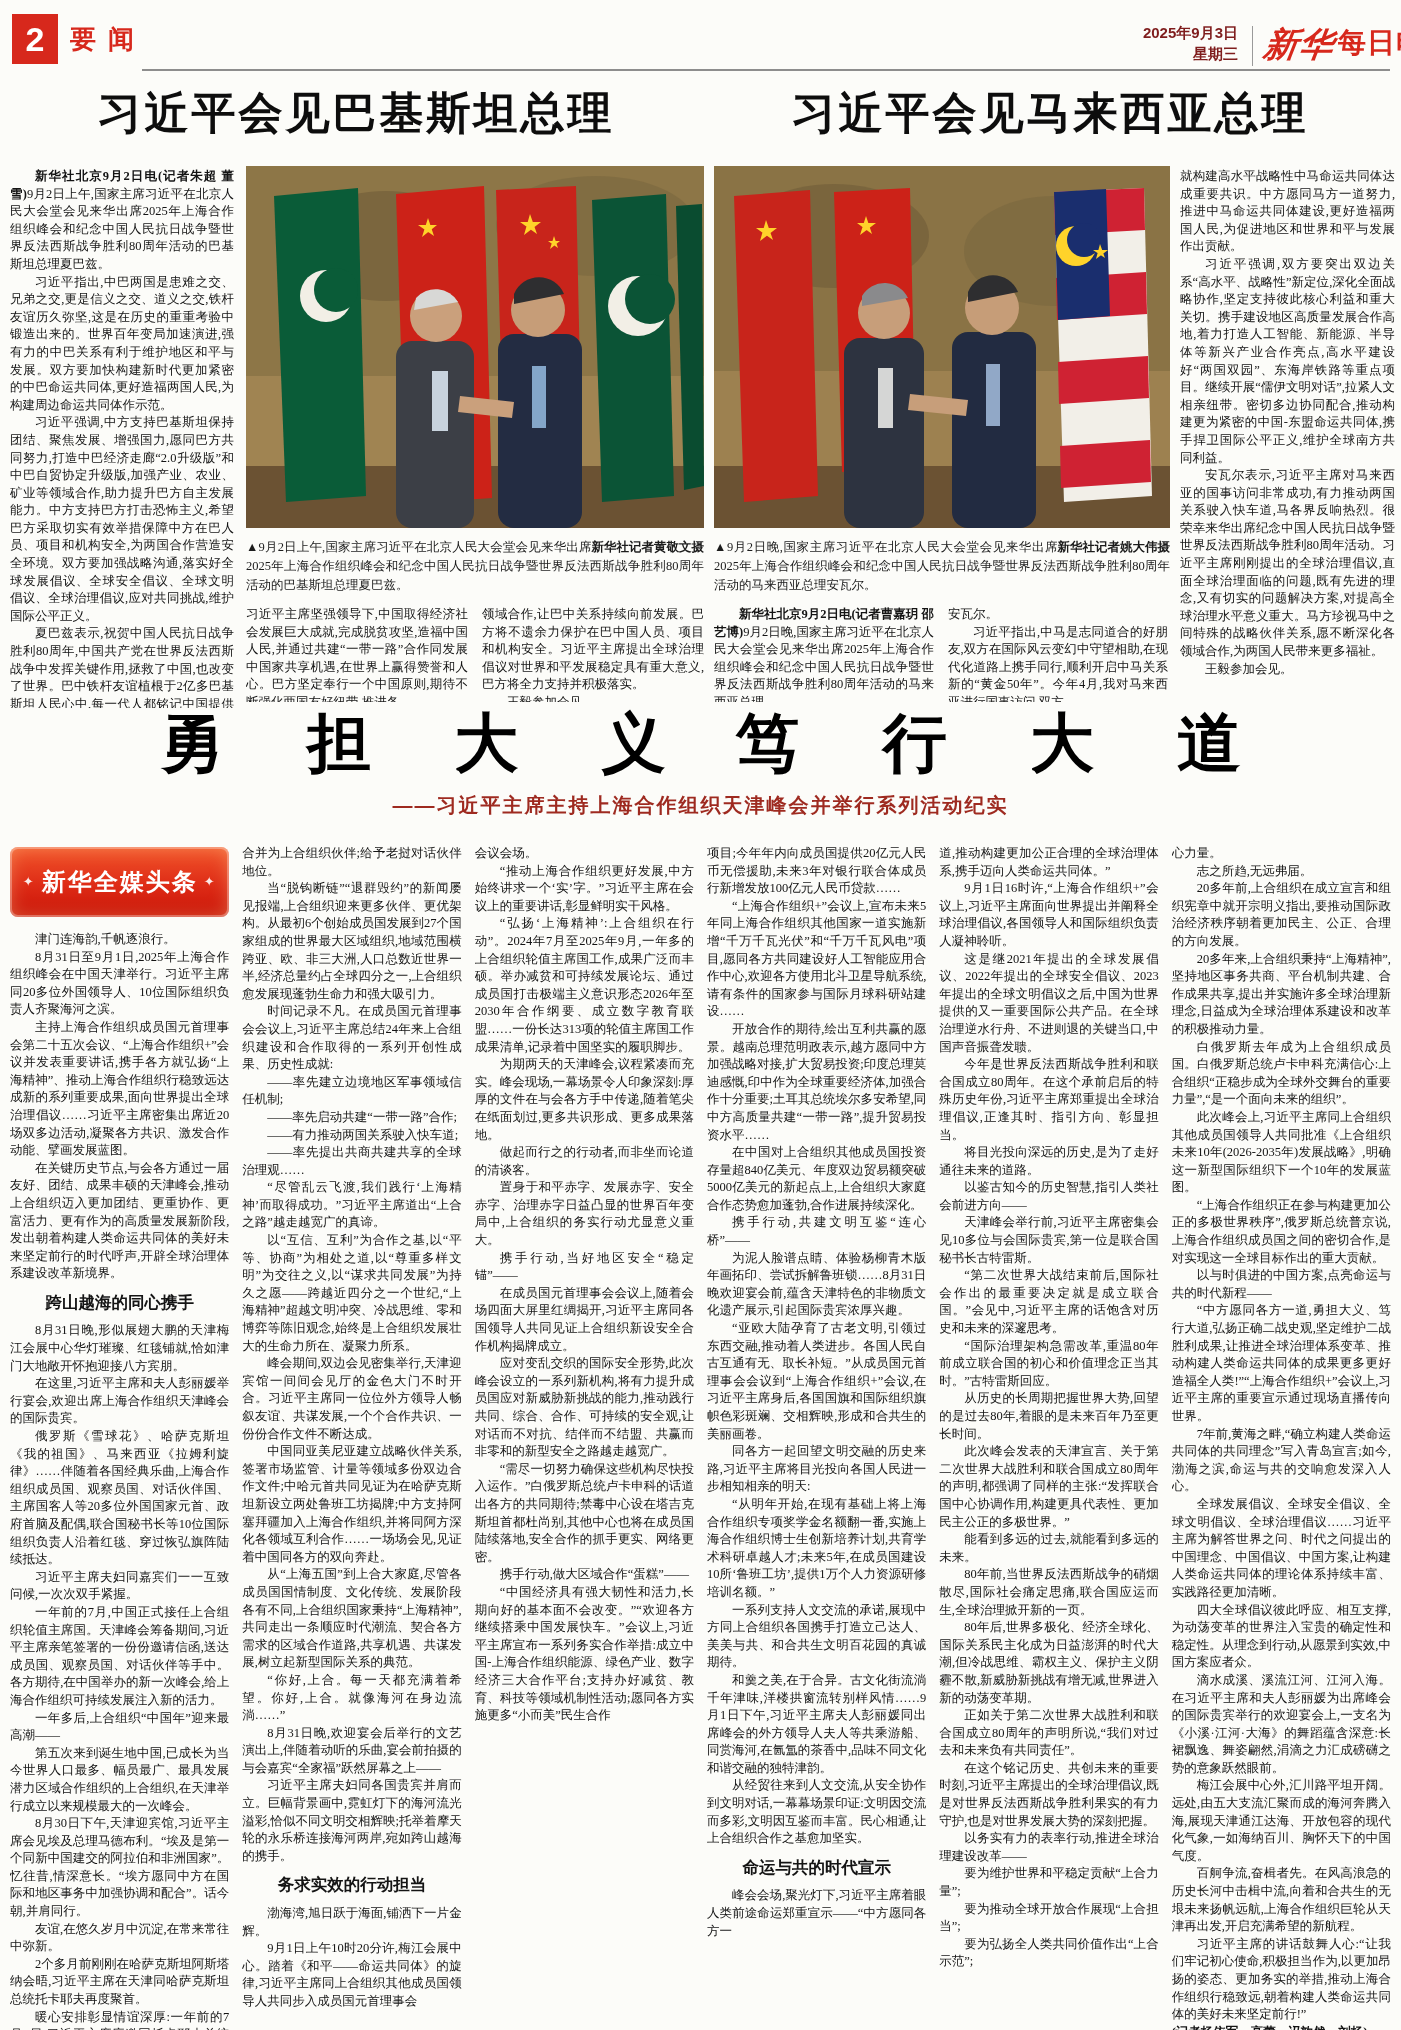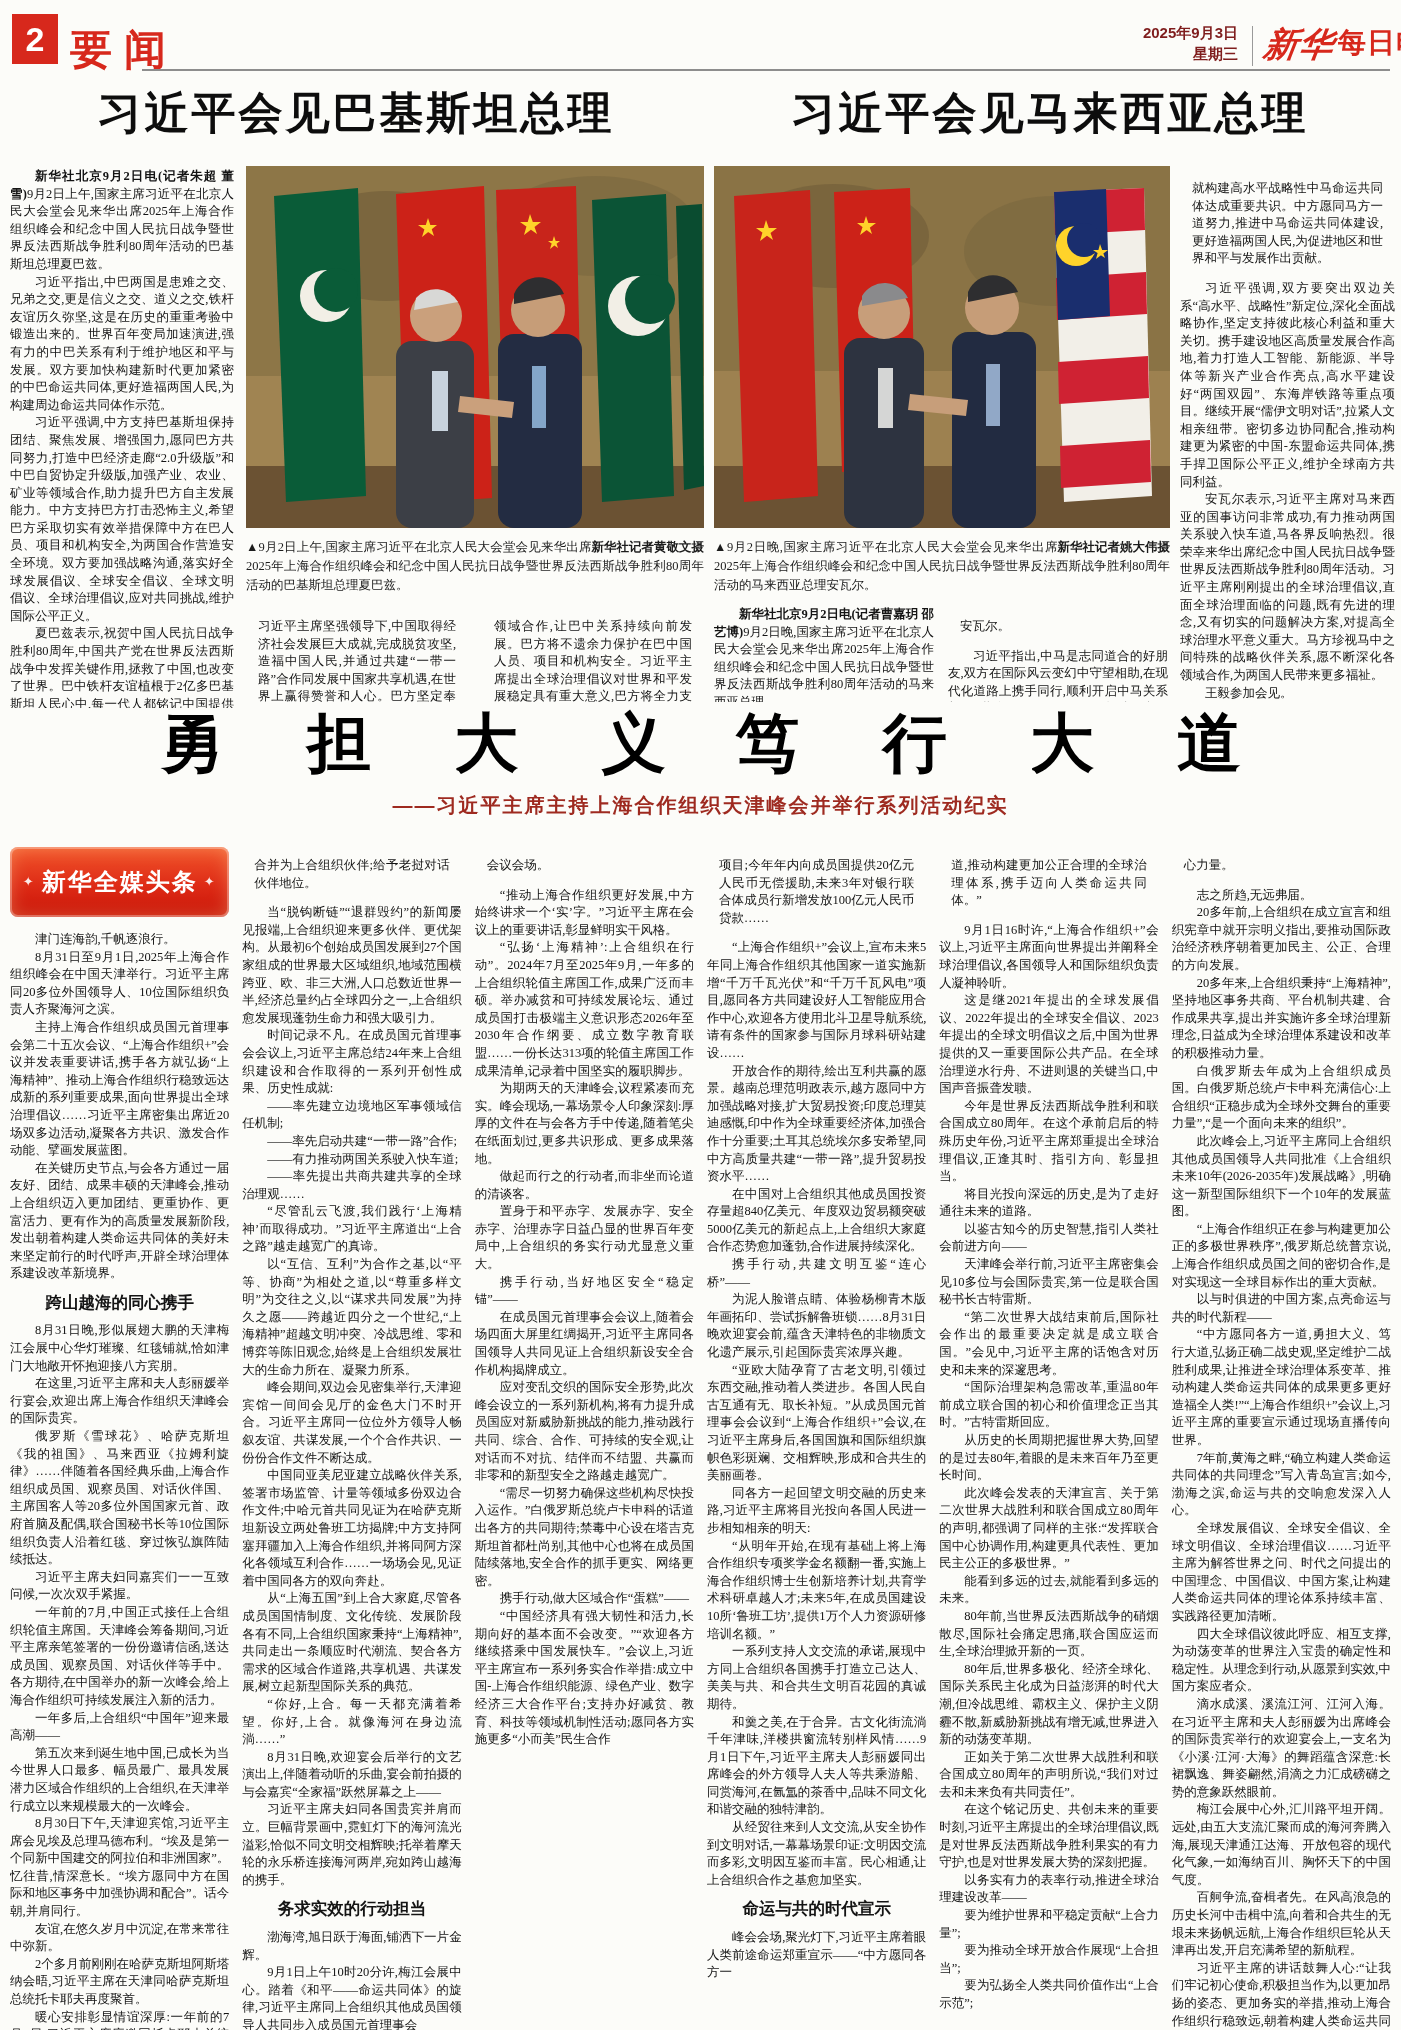--- a/index.html
+++ b/index.html
@@ -2,37 +2,37 @@
 <html><head>
 <meta charset="utf-8">
 <style>
   html,body{margin:0;padding:0;background:#e8e8e4;}
   .page{position:relative;width:1401px;height:2030px;margin:0 auto;background:#fcfcf9;overflow:hidden;
         font-family:"Liberation Serif","DejaVu Serif",serif;color:#141414;}
   
   .hdr-num{position:absolute;left:12px;top:14px;width:46px;height:50px;background:#d7281c;color:#fff;
            font:700 34px/50px "Liberation Sans",sans-serif;text-align:center;}
   .hdr-sec{position:absolute;left:70px;top:22px;color:#d7281c;font-family:"Liberation Sans",sans-serif;
-           font-weight:800;font-size:42px;letter-spacing:12px;}
+           font-weight:800;font-size:26px;letter-spacing:12px;}
   .hdr-rule{position:absolute;left:142px;top:69px;width:1248px;height:2px;background:#8d8d8d;}
   .hdr-date{position:absolute;left:1020px;top:22px;width:218px;text-align:right;
             font:600 15px/21px "Liberation Sans",sans-serif;color:#7f1d1d;}
   .hdr-div{position:absolute;left:1252px;top:26px;width:1px;height:40px;background:#9a9a9a;}
   .hdr-logo{position:absolute;left:1264px;top:22px;color:#d7281c;white-space:nowrap;}
   .logo-script{display:inline-block;font-family:"DejaVu Serif",serif;font-style:italic;font-weight:700;
                font-size:34px;transform:skewX(-8deg);letter-spacing:1px;}
   .logo-rest{display:inline-block;font-family:"Liberation Sans",sans-serif;font-weight:900;font-size:28px;
              vertical-align:4px;letter-spacing:1px;}
   
   .headline{position:absolute;top:84px;height:64px;text-align:center;font-weight:900;font-size:44px;
             letter-spacing:3px;color:#0d0d0d;font-family:"Liberation Serif","DejaVu Serif",serif;}
   
   .colbox{position:absolute;overflow:hidden;font-size:12.5px;line-height:17.6px;text-align:justify;}
   .para{margin:0;text-indent:2em;}
-  .noind{margin:12px;text-indent:0;}
+  .noind{margin:0;text-indent:0;}
   .subhead{font-family:"Liberation Sans","DejaVu Sans",sans-serif;font-weight:800;font-size:16.5px;
            text-align:center;text-indent:0;margin:11px 0;}
   .byline{margin:0;text-indent:0;font-weight:700;}
   .lead-b{font-weight:700;}
   
   .photo{position:absolute;overflow:hidden;background:#9b8258;}
   .photo svg{display:block;}
   .caption{position:absolute;font-size:12.5px;line-height:19px;text-align:justify;color:#1c1c1c;}
   .caption .credit{float:right;font-weight:700;font-family:"Liberation Sans",sans-serif;font-size:12.5px;}
   

